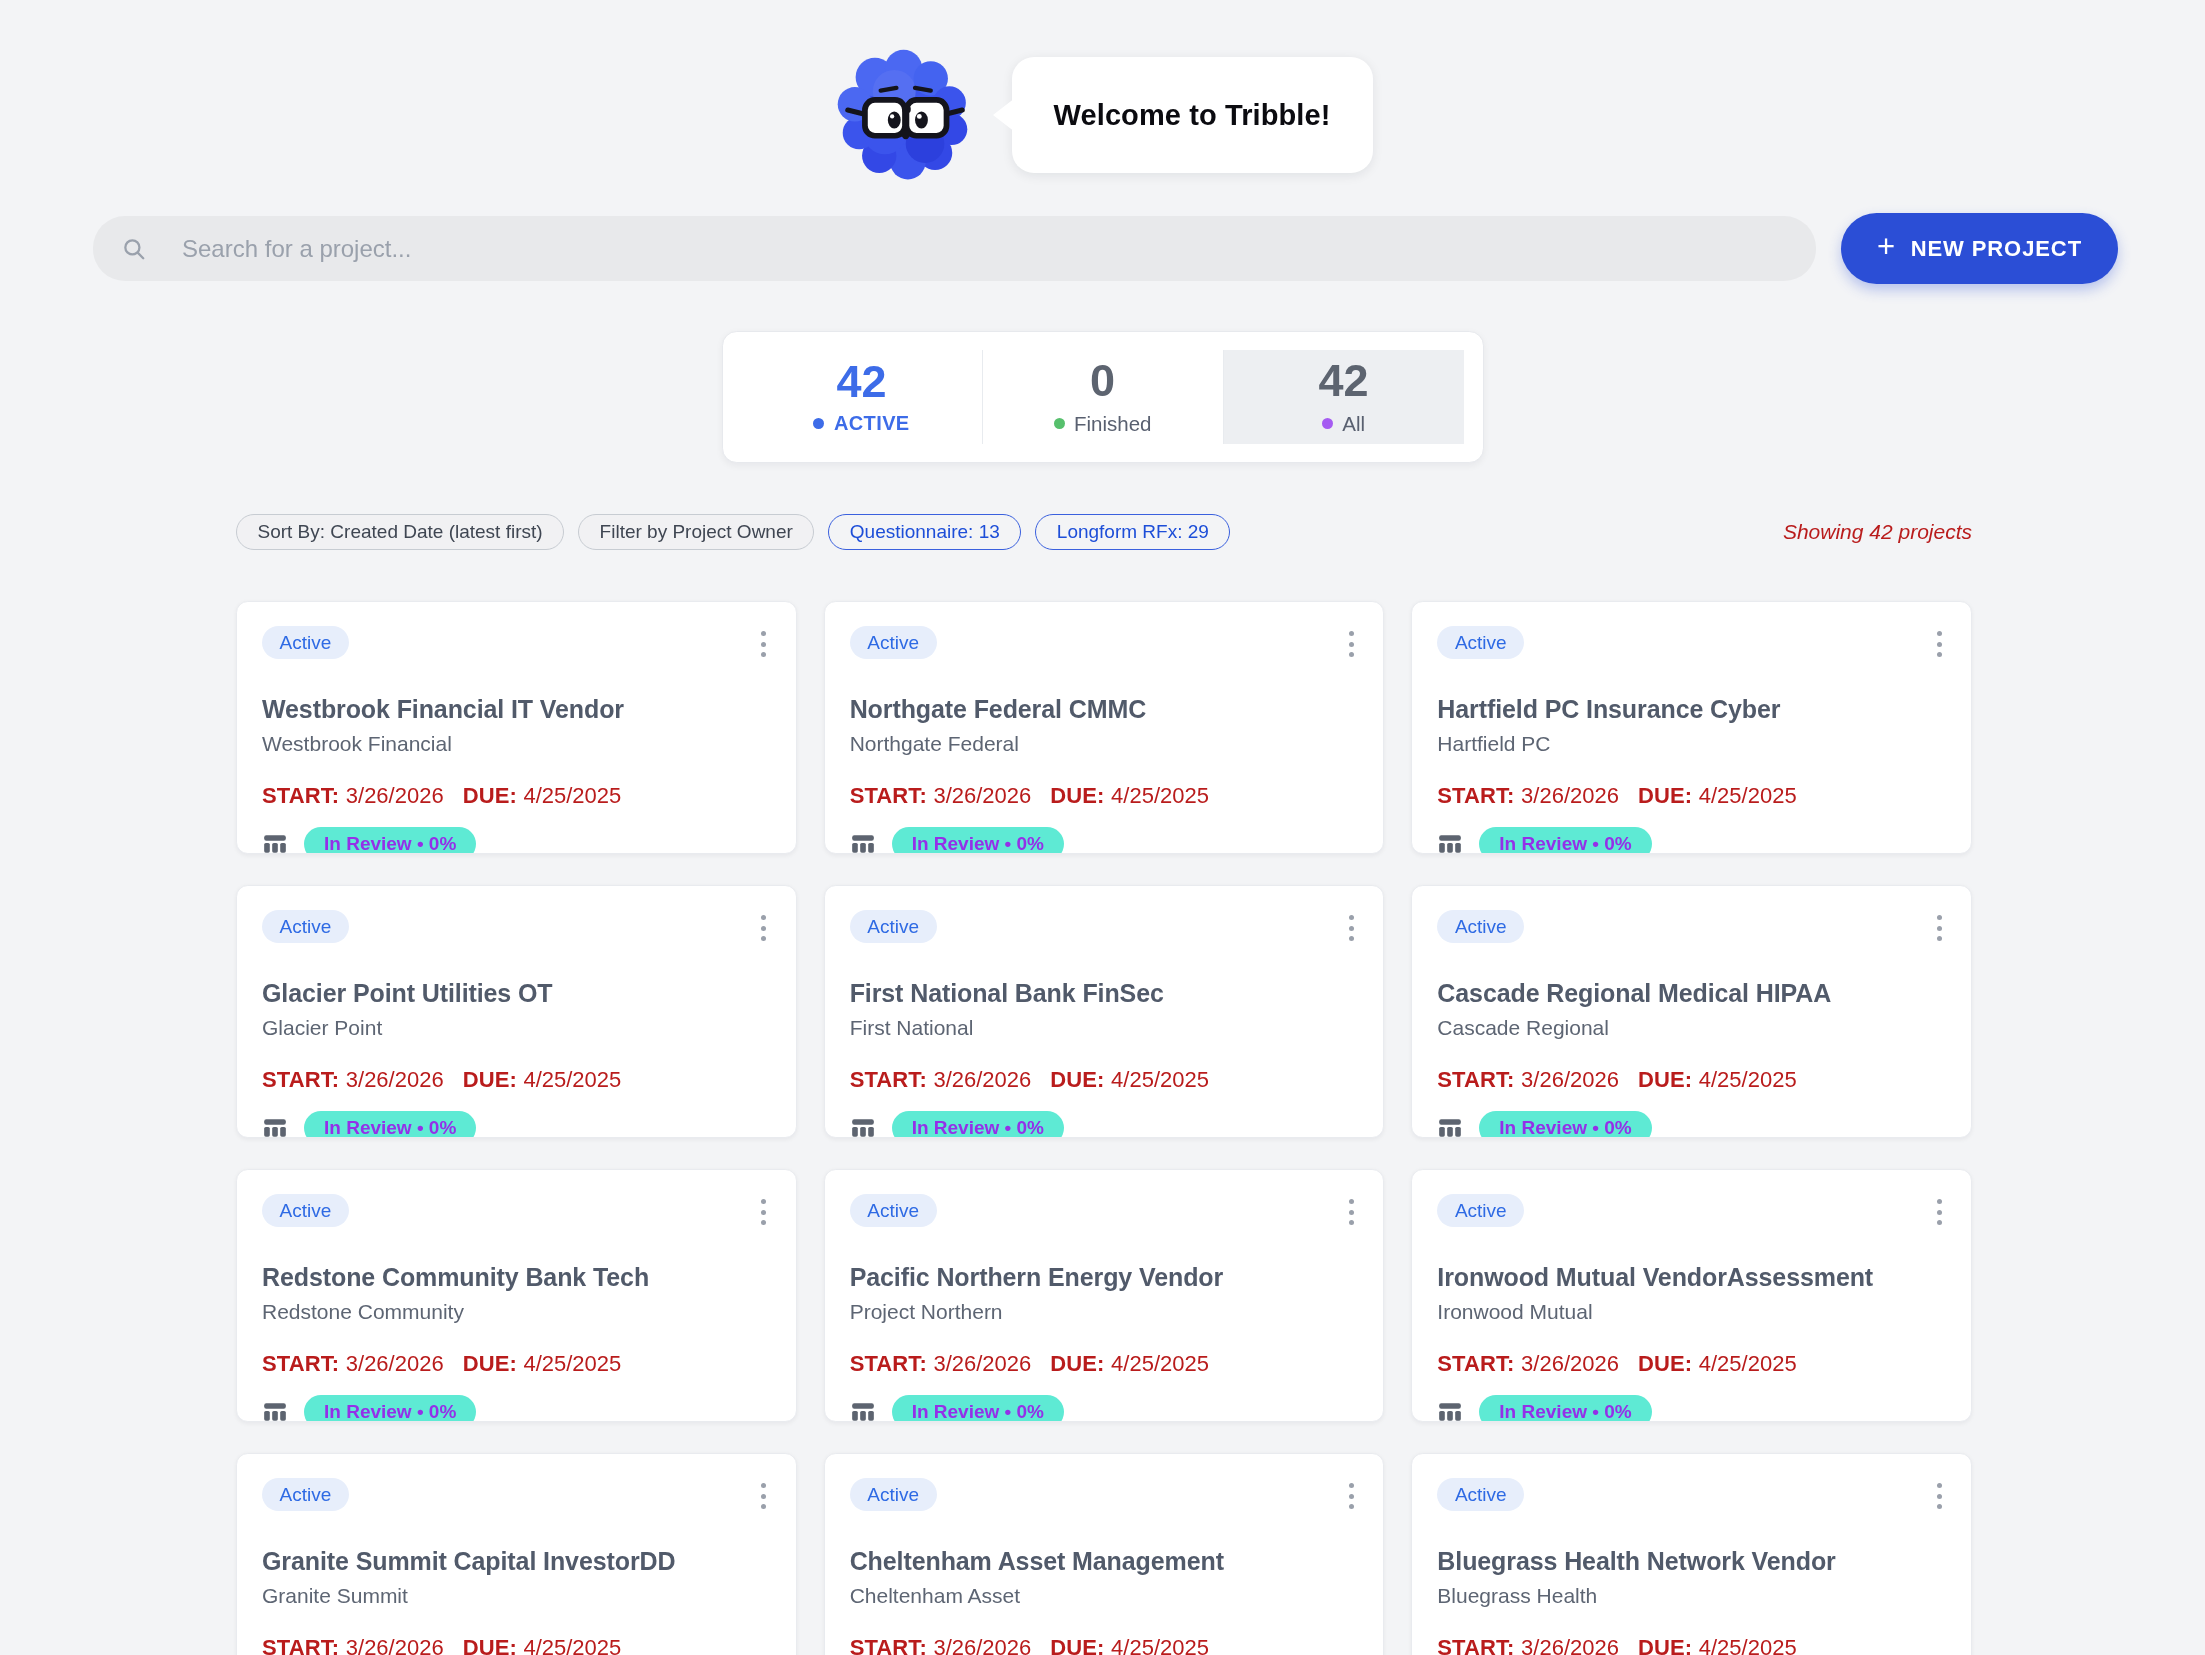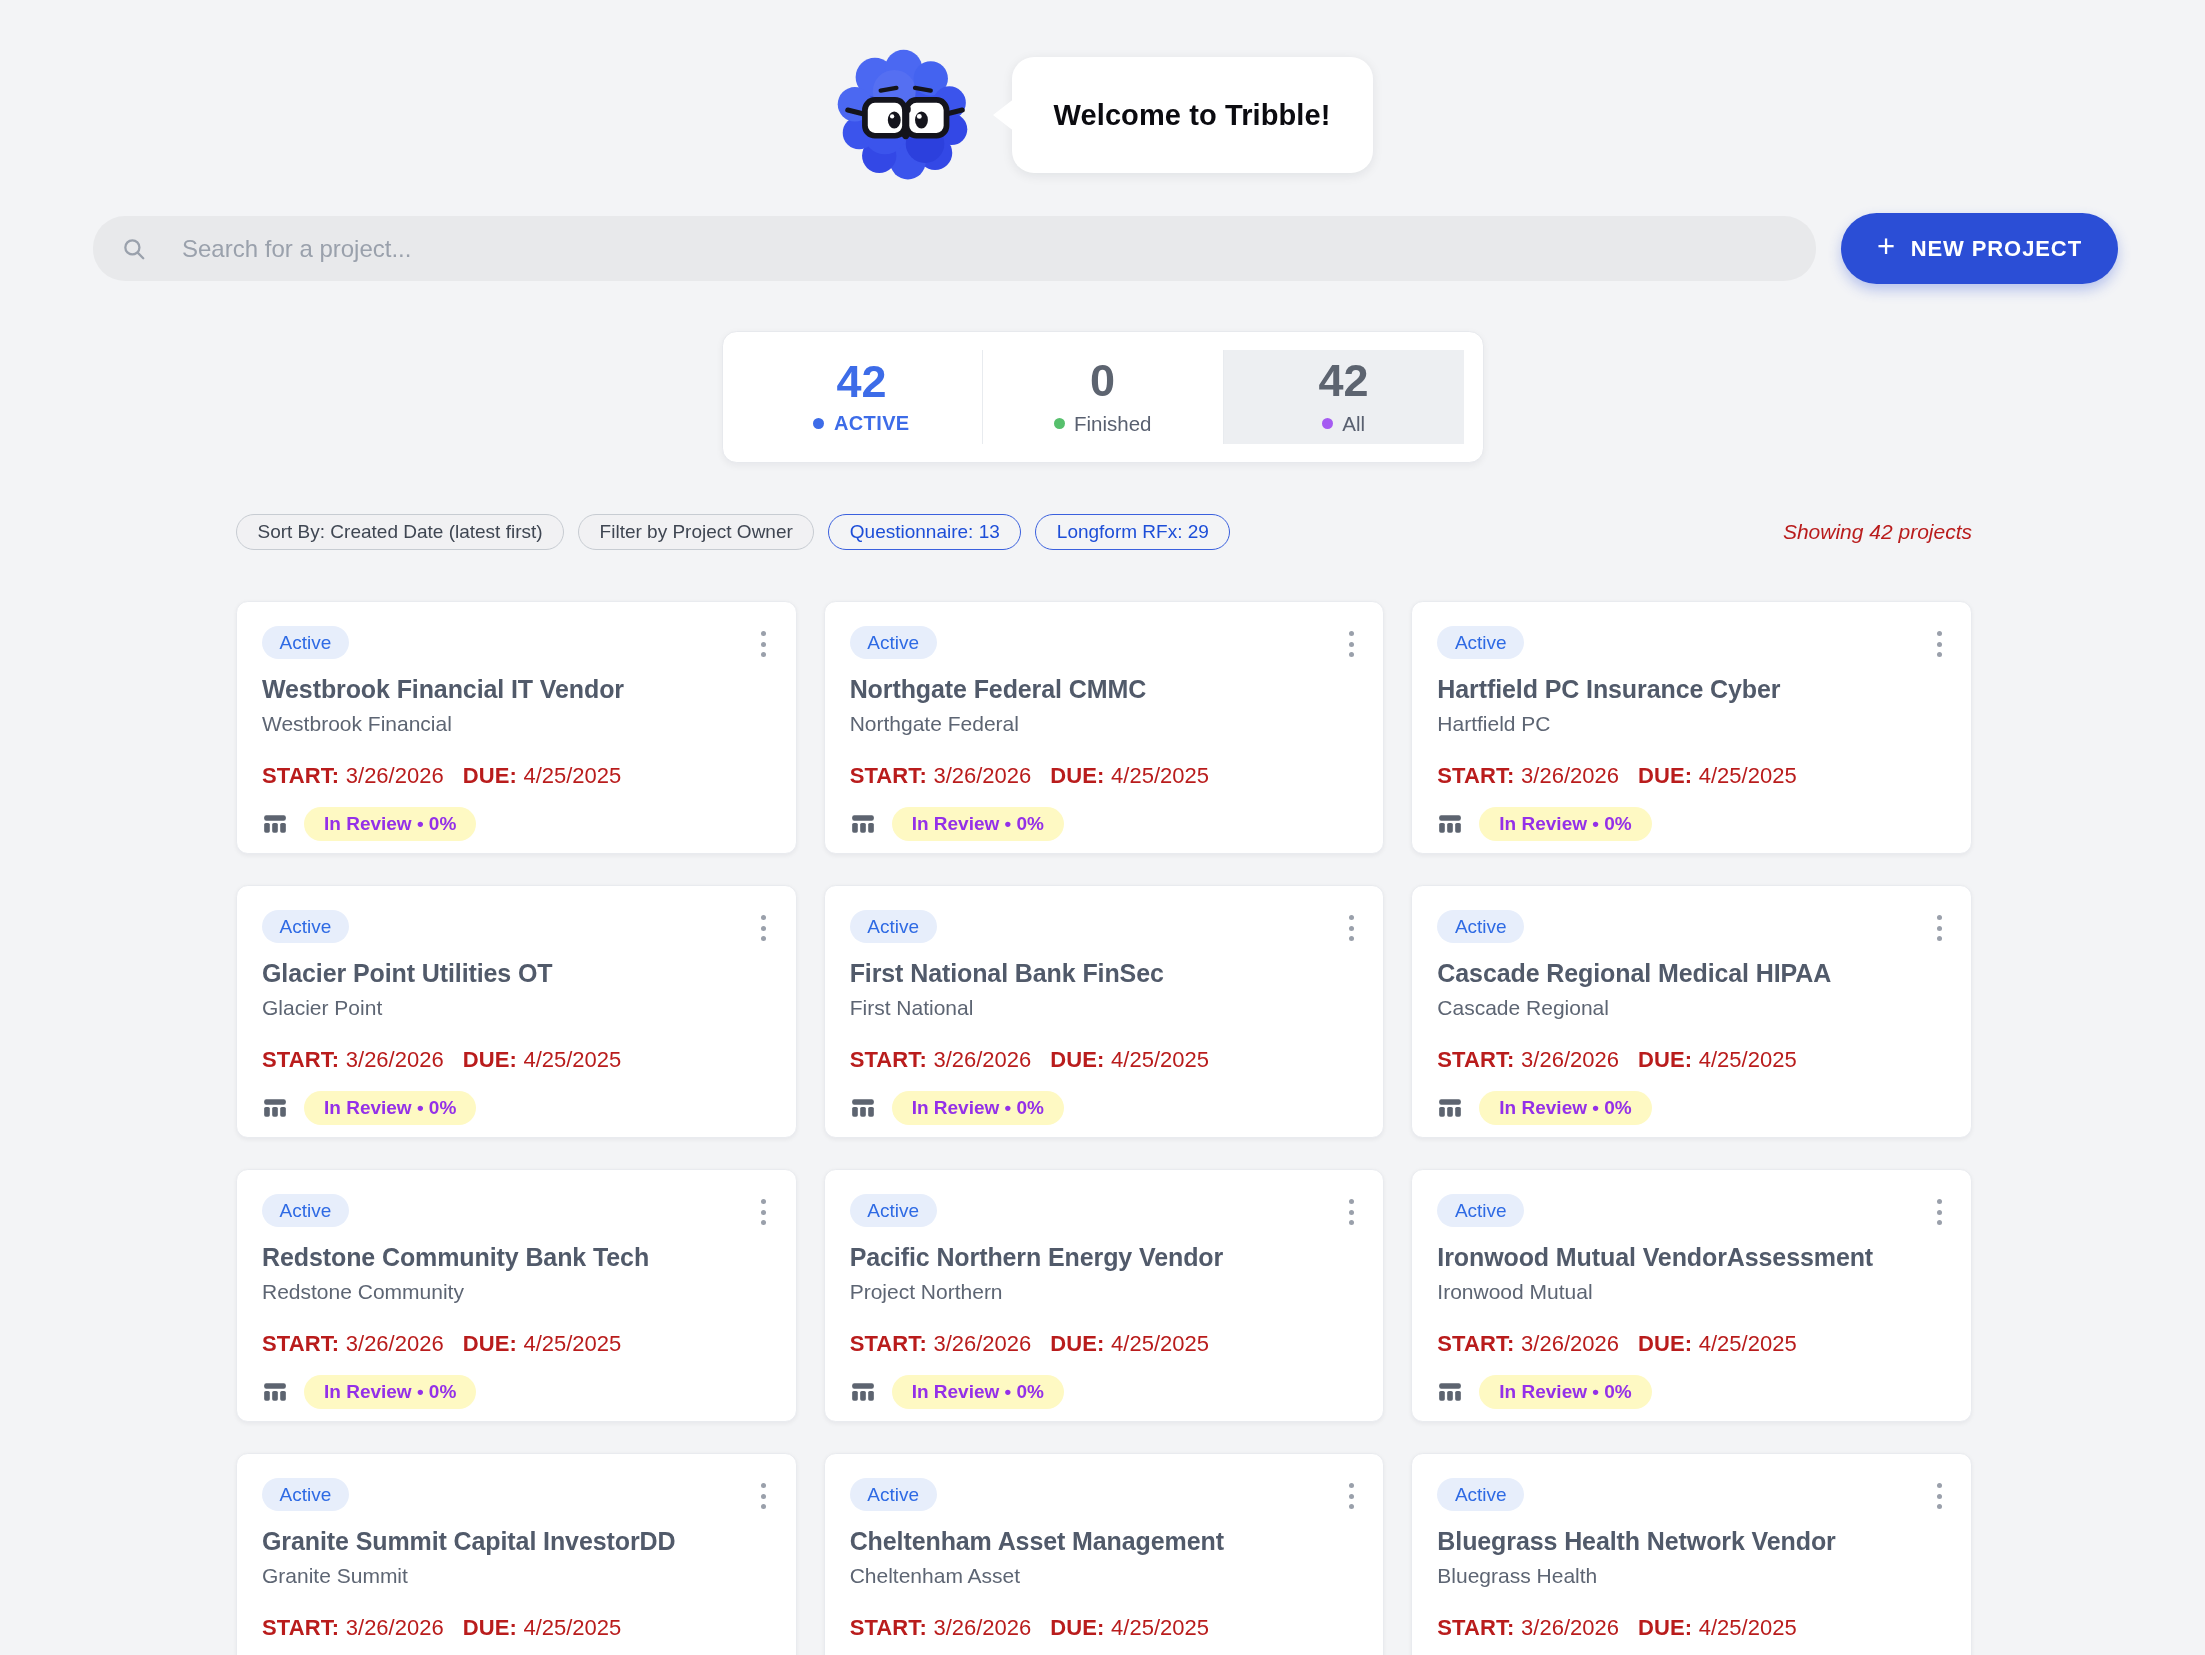--- a/index.html
+++ b/index.html
@@ -84,30 +84,30 @@
     box-shadow:0 1.5px 4.4px rgba(16,24,40,.05);
     height:253px; padding:23.5px 25px 0; overflow:hidden;
   }
   .card-head { display:flex; justify-content:space-between; align-items:flex-start; }
   .status {
     background:#e7eefb; color:#2e6ae4; font-size:19px;
     padding:7.3px 17.6px; border-radius:17.6px; line-height:1;
   }
   .kebab { background:none; border:none; cursor:pointer; display:flex; flex-direction:column; gap:5.1px; padding:5.9px 4.4px; }
   .kebab i { width:5.1px; height:5.1px; border-radius:50%; background:#9aa0ab; }
-  .card-title { margin-top:12px; font-size:25px; font-weight:700; color:#515a6a; letter-spacing:-0.1px; cursor:pointer; }
+  .card-title { margin-top:32px; font-size:25px; font-weight:700; color:#515a6a; letter-spacing:-0.1px; cursor:pointer; }
   .card-company { margin-top:8px; font-size:21px; color:#5d6573; }
   .card-meta { margin-top:27px; font-size:22px; color:#b91c1c; display:flex; align-items:center; }
   .meta-label { font-weight:700; letter-spacing:0.1px; }
   .meta-value { margin-left:6.6px; }
   .meta-gap { width:19px; }
   .card-foot { margin-top:18.3px; display:flex; align-items:center; gap:16px; }
   .table-icon { display:flex; color:#5d6470; }
   .review {
-    background:#fef9c3; color:#9430e8; font-size:19px; font-weight:700;
+    background:#5eead4; color:#9430e8; font-size:19px; font-weight:700;
     padding:7.3px 20px; border-radius:18.3px; line-height:1;
   }
 </style>
 </head>
 <body>
 
 <header class="hero">
   <svg class="mascot" viewBox="0 0 200 190" xmlns="http://www.w3.org/2000/svg" aria-hidden="true">
     <g>
       <circle cx="100" cy="95" r="60" fill="#3b54ec"></circle>

